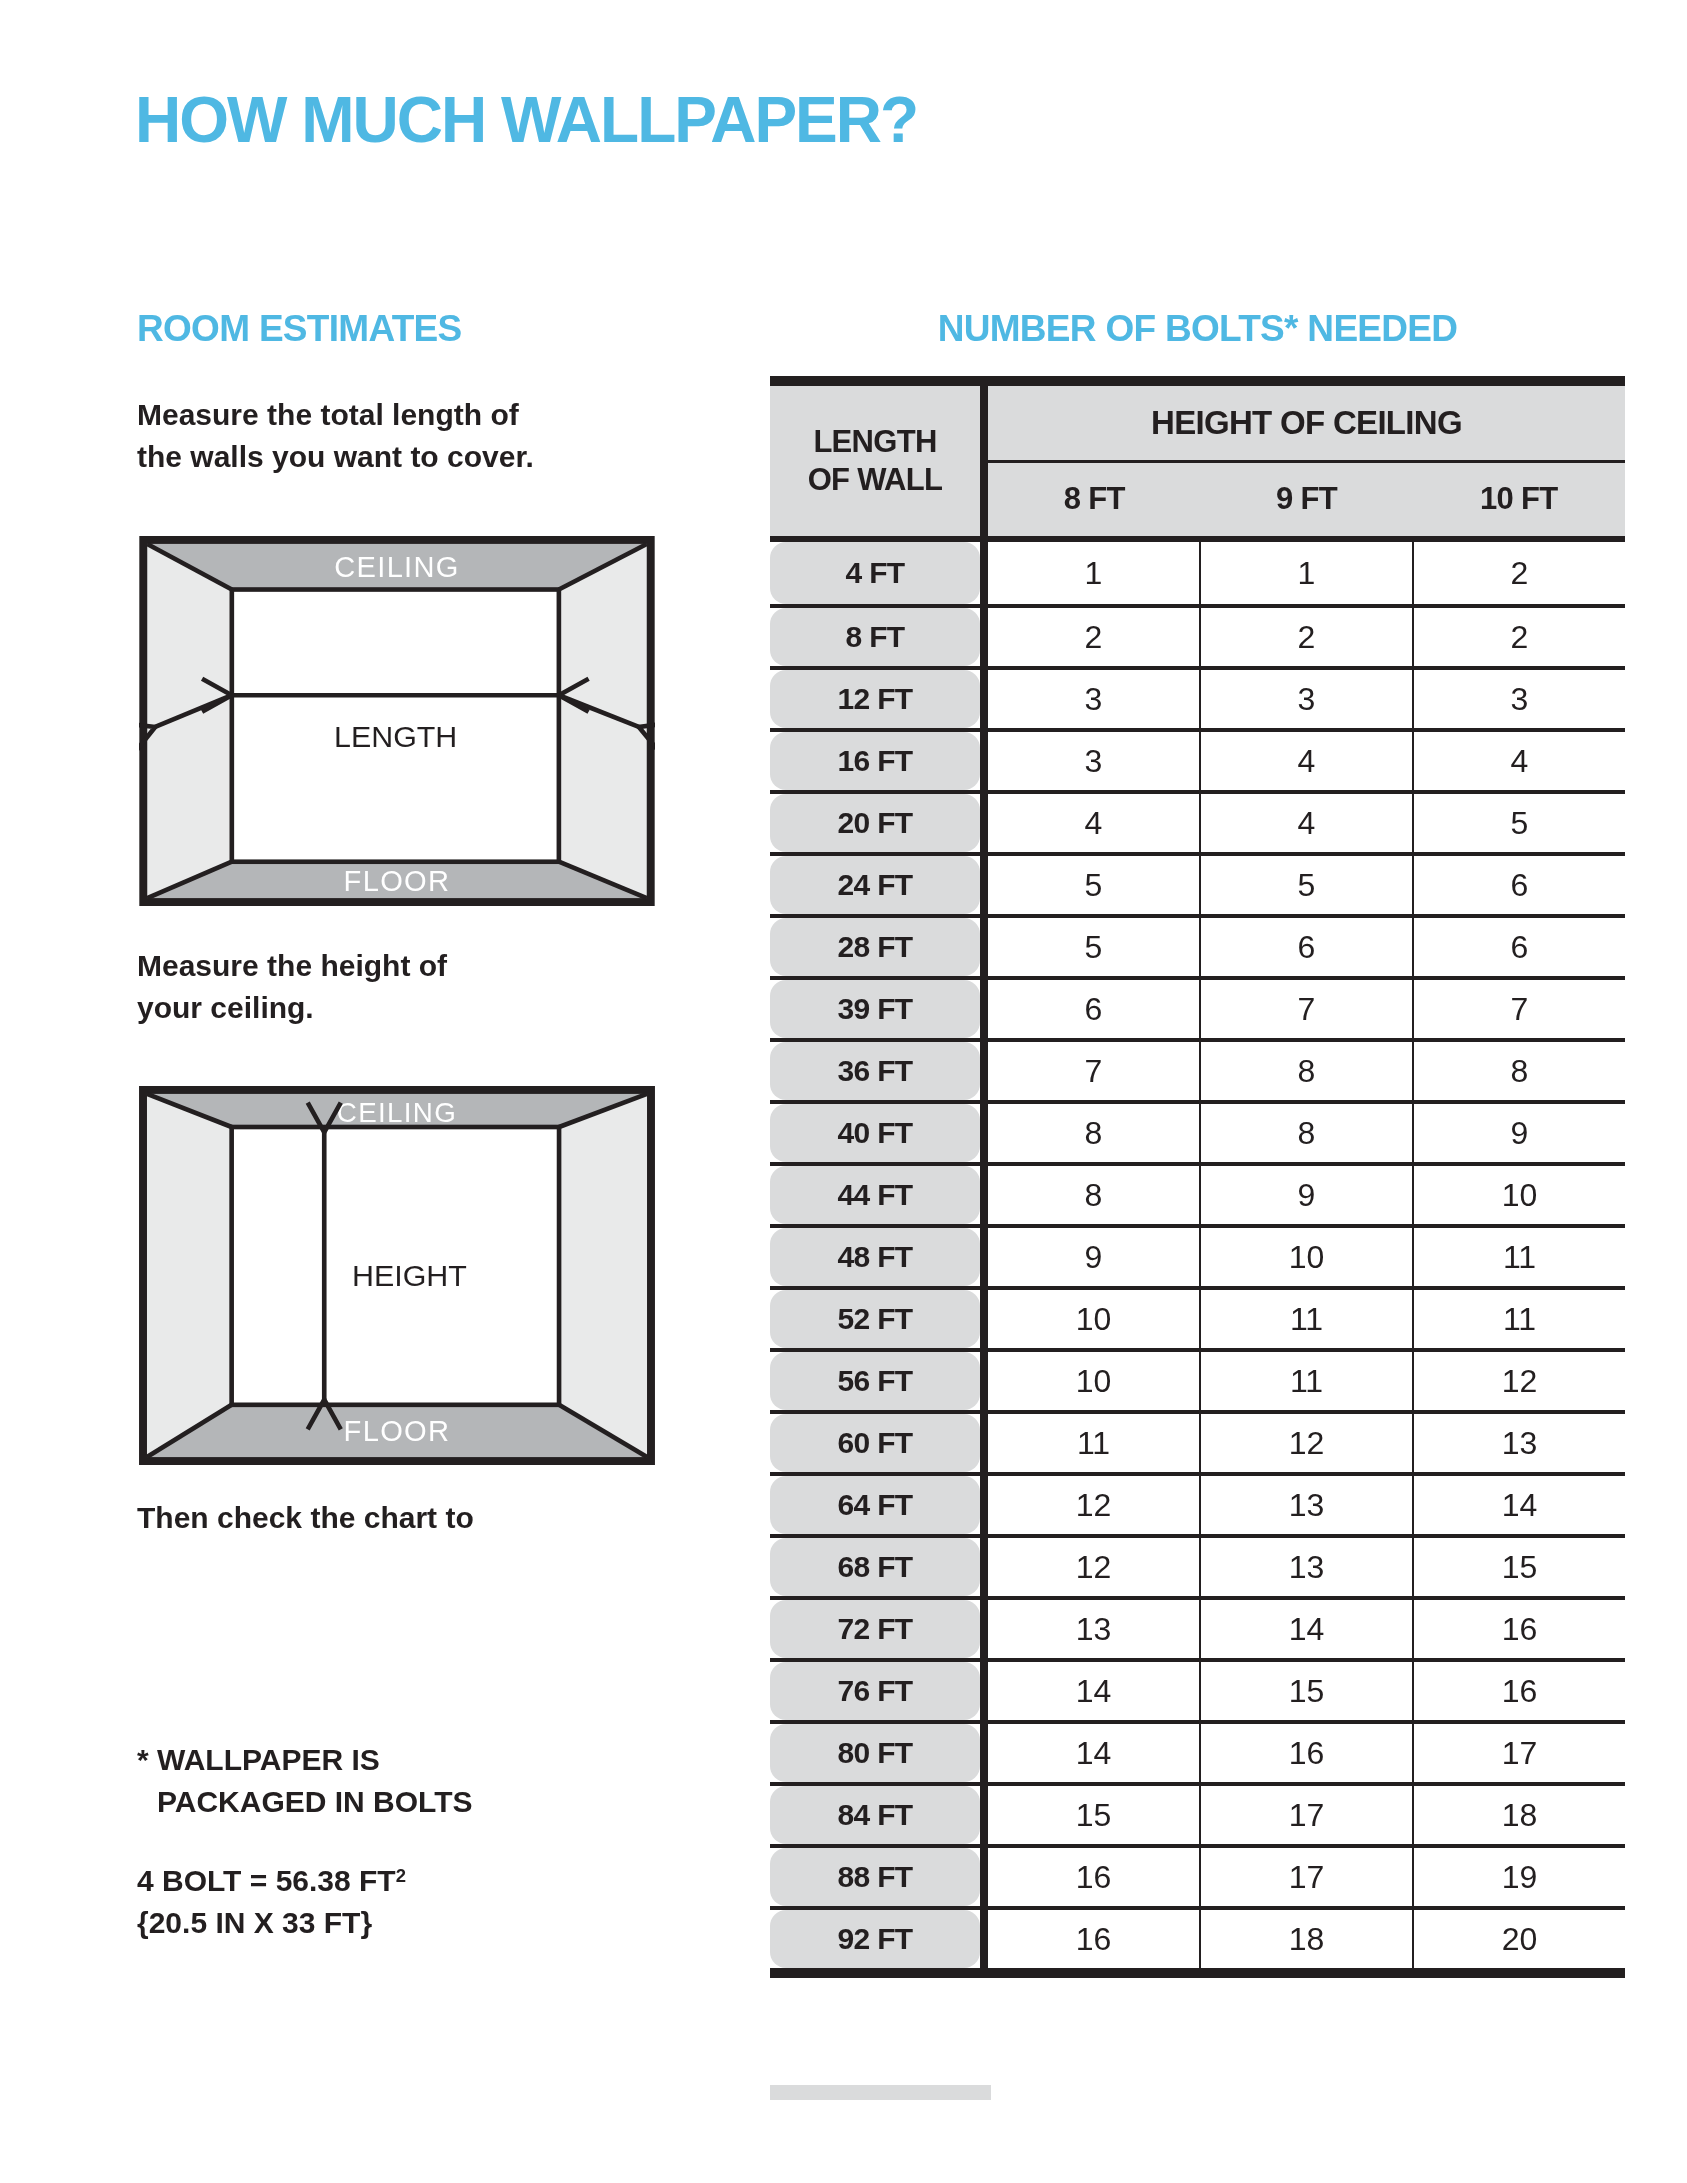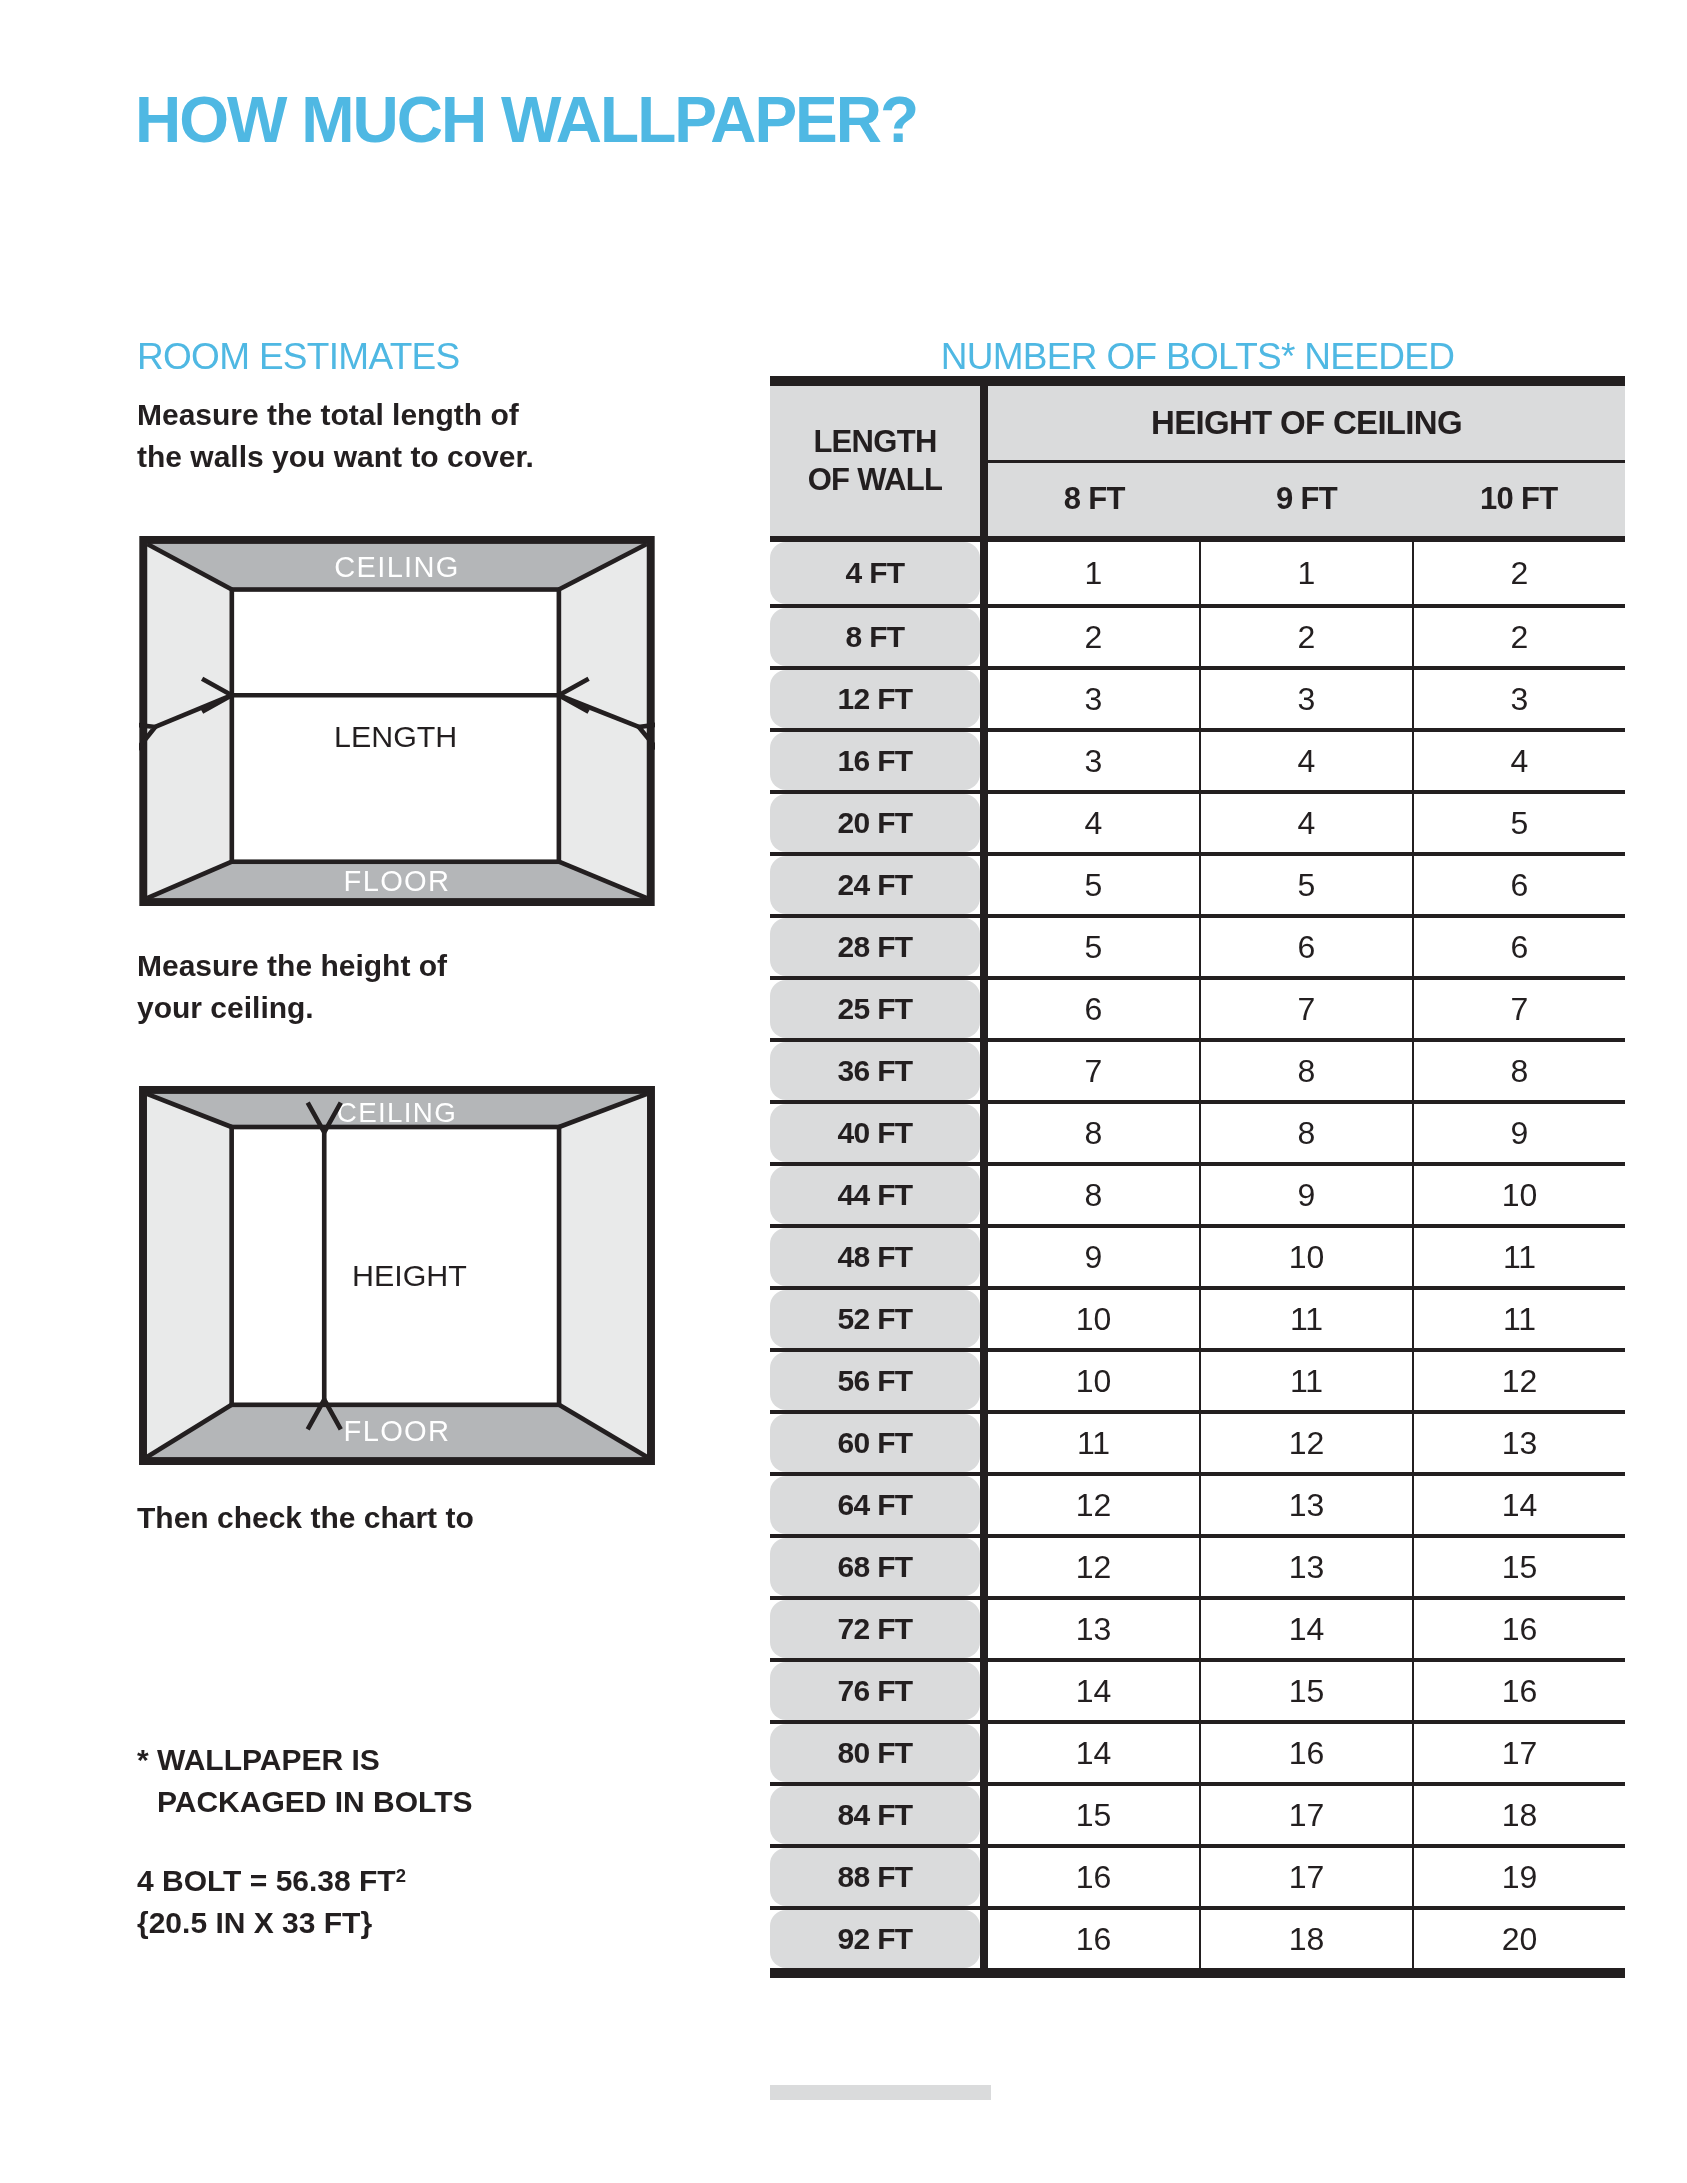--- a/index.html
+++ b/index.html
@@ -13,22 +13,22 @@
   html,body{background:#ffffff;}
   body{font-family:"Liberation Sans", sans-serif;color:var(--ink);}
   .page{position:relative;width:1687px;height:2183px;background:#ffffff;overflow:hidden;margin-left:36px;}
 
   .page-title{
     position:absolute;left:99px;top:83px;
     font-size:64px;font-weight:bold;letter-spacing:-2px;
     color:var(--accent);white-space:nowrap;
   }
   .section-heading{
-    position:absolute;top:336px;
-    font-size:37px;font-weight:normal;letter-spacing:-0.7px;
+    position:absolute;top:308px;
+    font-size:37px;font-weight:bold;letter-spacing:-0.7px;
     color:var(--accent);white-space:nowrap;
   }
   .heading-left{left:101px;}
   .heading-table{left:734px;width:855px;text-align:center;}
 
   .para{
     position:absolute;left:101px;
     font-size:30px;line-height:42px;color:var(--ink);
     white-space:nowrap;
     font-weight:bold;
@@ -265,21 +265,21 @@
           <div class="tlabel">28 FT</div>
           <div class="vdiv"></div>
           <div class="tcells">
             <div class="tcell">5</div>
             <div class="tcell">6</div>
             <div class="tcell">6</div>
           </div>
         </div>
 
         <div class="trow">
-          <div class="tlabel">25 FT</div>
+          <div class="tlabel">39 FT</div>
           <div class="vdiv"></div>
           <div class="tcells">
             <div class="tcell">6</div>
             <div class="tcell">7</div>
             <div class="tcell">7</div>
           </div>
         </div>
 
         <div class="trow">
           <div class="tlabel">36 FT</div>

